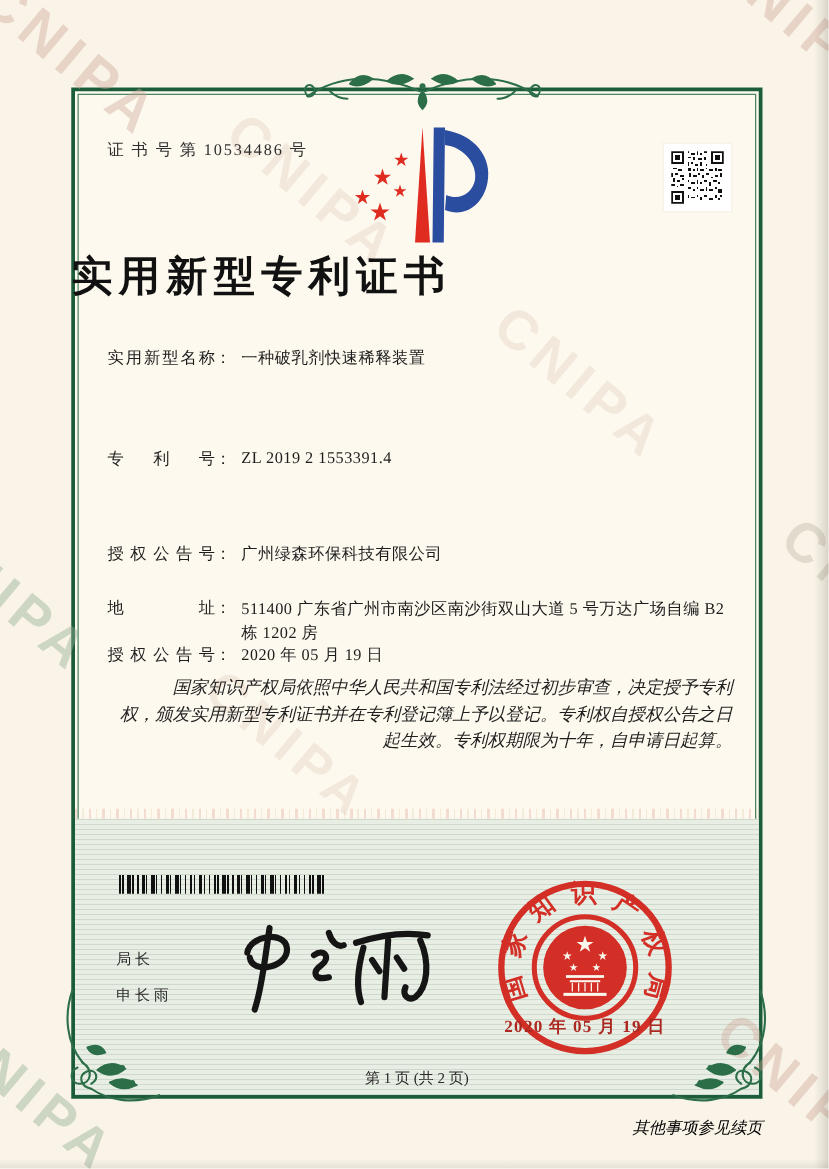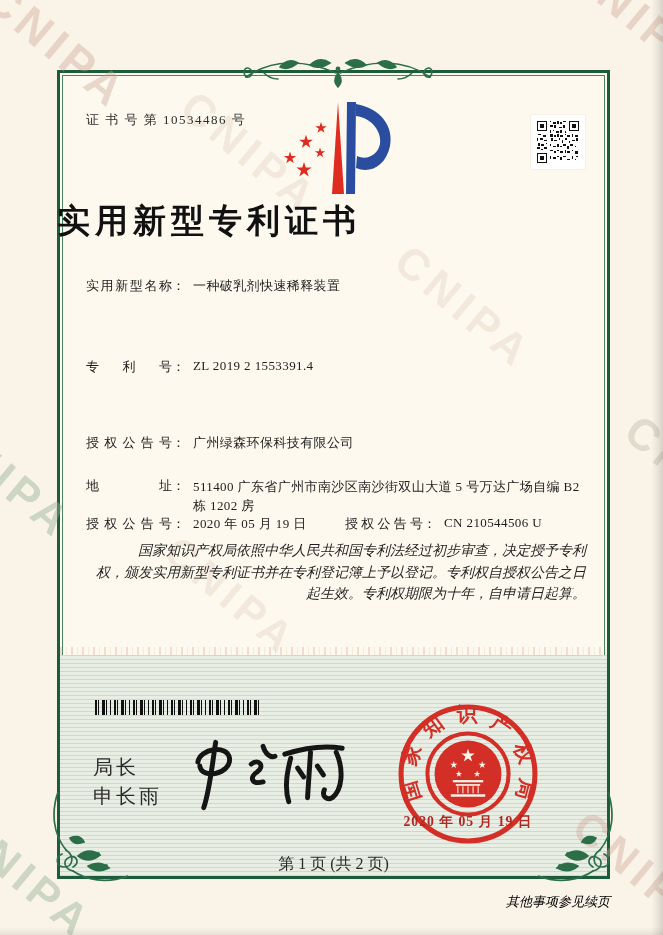--- a/index.html
+++ b/index.html
@@ -49,24 +49,24 @@
   .fvalue{display:inline-block;letter-spacing:.4px;vertical-align:top;}
   .fvalue.wrap{width:400px;white-space:normal;line-height:19px;}
   .pair2{position:absolute;left:259px;top:0;white-space:nowrap;}
   .pair2 .flabel{width:78px;}
   #body-text{left:86px;top:540px;width:500px;z-index:5;font-size:14px;font-style:italic;
     line-height:21.5px;color:#1f1f1f;}
   #body-text p{margin:0;text-indent:2em;text-align:right;}
   #barcode{left:95px;top:700px;width:166px;height:15px;z-index:6;
     background:repeating-linear-gradient(90deg,#101010 0 2px,transparent 2px 3px,#101010 3px 4px,transparent 4px 7px,#101010 7px 10px,transparent 10px 11px,#101010 11px 12px,transparent 12px 15px,#101010 15px 16px,transparent 16px 19px);}
   #officer{left:93px;top:753px;z-index:6;font-family:Liberation Sans, sans-serif;
-    font-size:20px;color:#2b2b2b;letter-spacing:3px;line-height:29px;}
+    font-size:12px;color:#2b2b2b;letter-spacing:3px;line-height:29px;}
   #signature{left:186px;top:728px;z-index:6;}
   #seal{left:397px;top:703px;z-index:7;}
-  #page-no{left:57px;top:854px;width:553px;text-align:center;font-size:16px;z-index:6;color:#2a2a2a;}
+  #page-no{left:57px;top:854px;width:553px;text-align:center;font-size:12px;z-index:6;color:#2a2a2a;}
   #footer-note{left:57px;top:893px;width:553px;text-align:right;font-size:13px;font-style:italic;z-index:6;color:#000000;}
   #qr{left:531px;top:115px;width:54px;height:54px;background:#fff;z-index:5;
     box-shadow:0 0 0 1px rgba(0,0,0,.03);display:flex;align-items:center;justify-content:center;}
   #logo{left:262px;top:98px;z-index:5;}
 </style>
 </head>
 <body>
 
 <div id="page">
 
@@ -183,23 +183,20 @@
   <div class="row" style="top:434px">
     <span class="flabel">授权公告号</span><span class="fcolon">：</span><span class="fvalue">广州绿森环保科技有限公司</span>
   </div>
   <div class="row" style="top:477px">
     <span class="flabel">地址</span><span class="fcolon">：</span><span class="fvalue wrap">511400 广东省广州市南沙区南沙街双山大道 5 号万达广场自编 B2 栋 1202 房</span>
   </div>
   <div class="row" style="top:515px">
     <span>
       <span class="flabel">授权公告号</span><span class="fcolon">：</span><span class="fvalue">2020 年 05 月 19 日</span>
     </span>
-    <span class="pair2">
-      <span class="flabel">授权公告号</span><span class="fcolon">：</span><span class="fvalue">CN 210544506 U</span>
-    </span>
   </div>
 
   <div class="abs" id="body-text">
     <p>国家知识产权局依照中华人民共和国专利法经过初步审查，决定授予专利权，颁发实用新型专利证书并在专利登记簿上予以登记。专利权自授权公告之日起生效。专利权期限为十年，自申请日起算。</p>
   </div>
 
   <div class="abs" id="barcode"></div>
 
   <div class="abs" id="officer">
     <div>局长</div>

